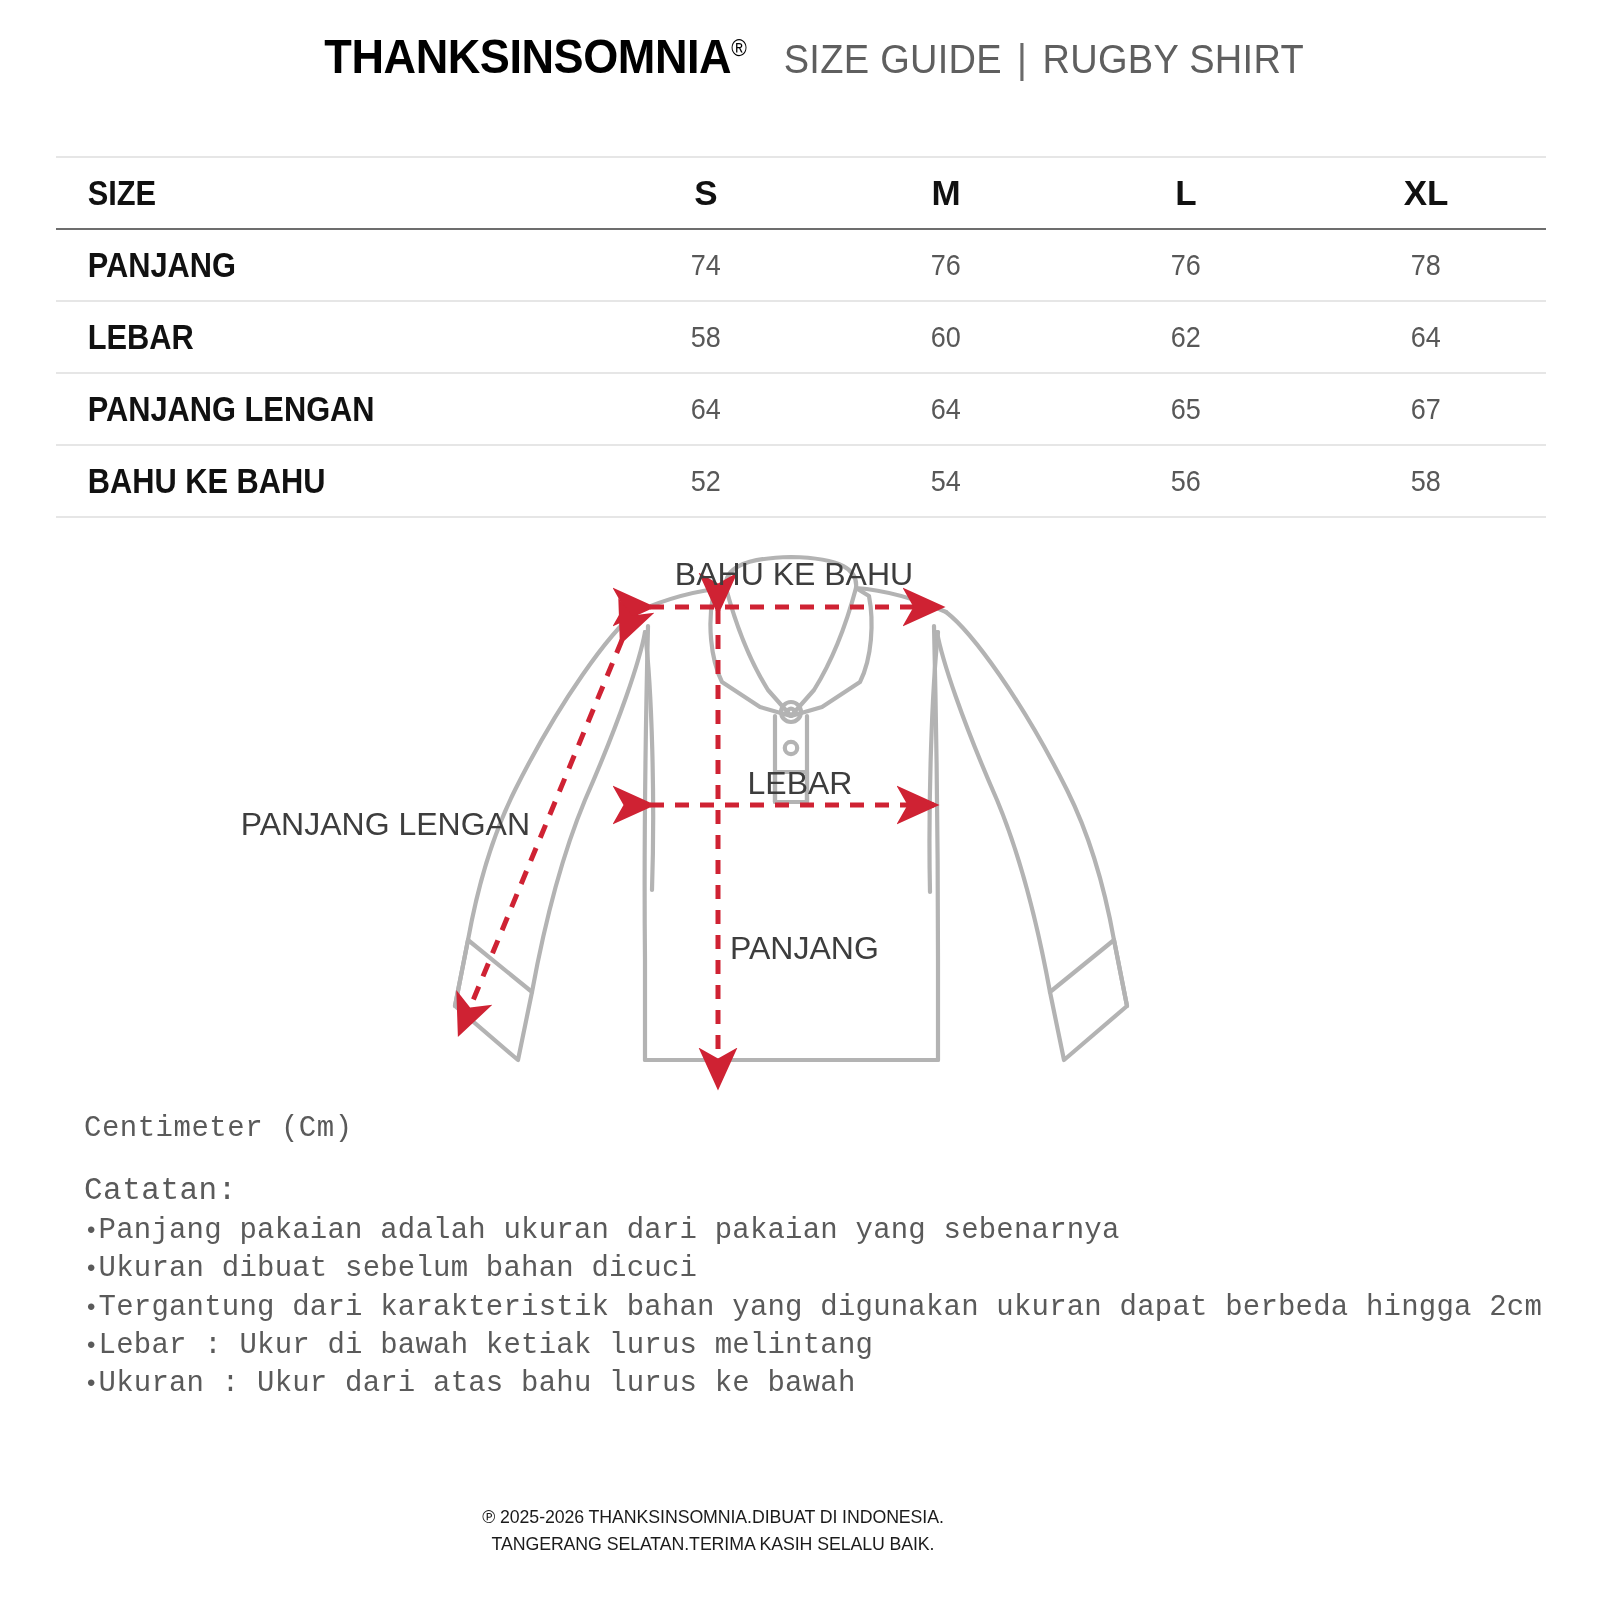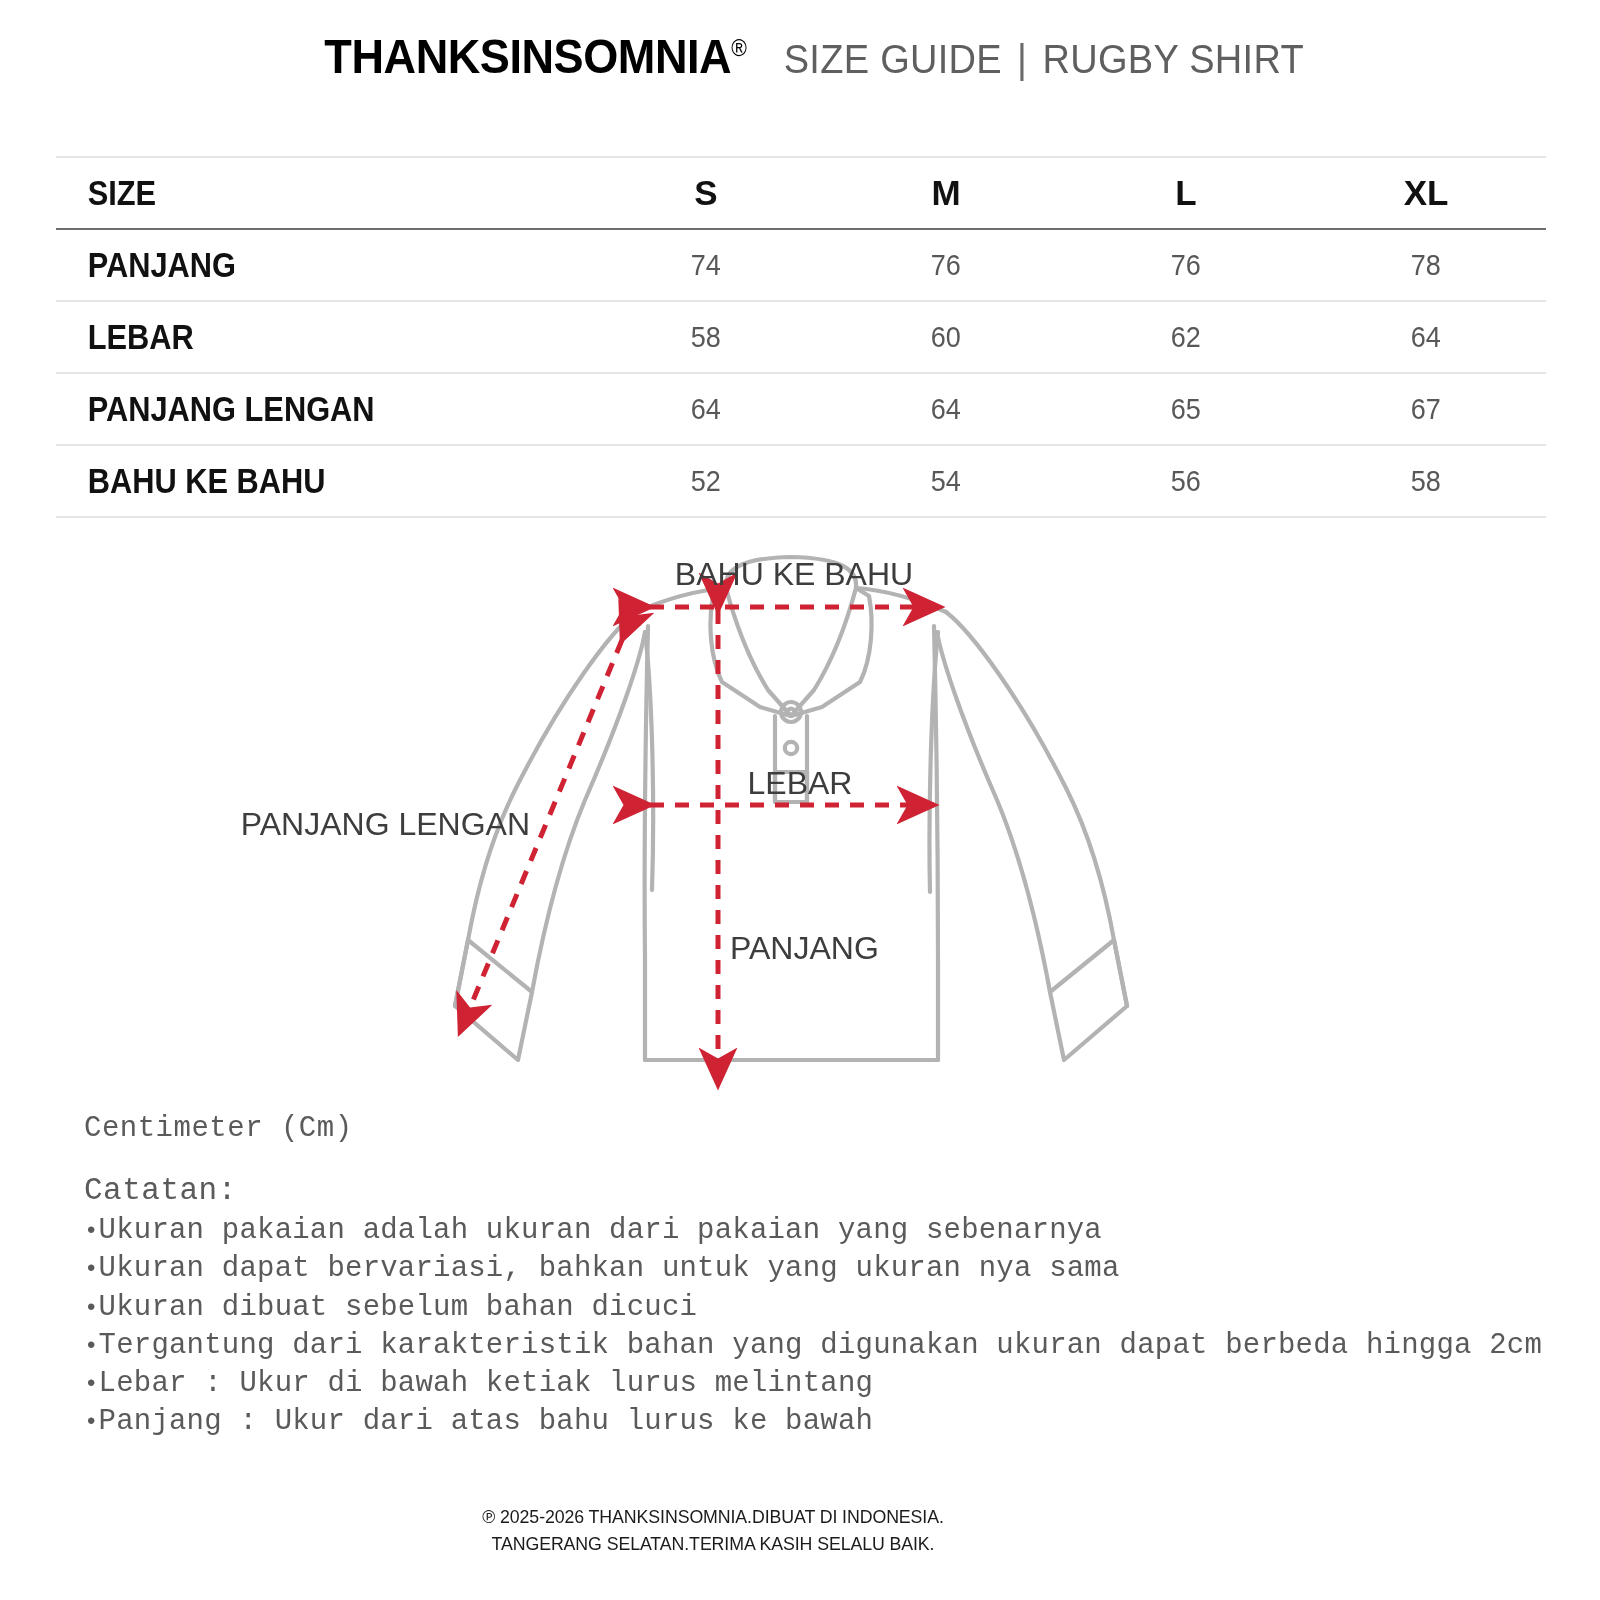--- a/index.html
+++ b/index.html
@@ -291,24 +291,23 @@
     <text class="dim-label" x="794" y="45" text-anchor="middle">BAHU KE BAHU</text>
     <text class="dim-label" x="800" y="254" text-anchor="middle">LEBAR</text>
     <text class="dim-label" x="730" y="419" text-anchor="start">PANJANG</text>
     <text class="dim-label" x="530" y="295" text-anchor="end">PANJANG LENGAN</text>
   </svg>
 </div>
 
 <div class="notes">
   <div class="unit-line">Centimeter (Cm)</div>
   <div class="catatan-title">Catatan:</div>
-  <div class="note-item"><span class="bullet">•</span><span>Ukuran pakaian adalah ukuran dari pakaian yang sebenarnya</span></div>
-  <div class="note-item"><span class="bullet">•</span><span>Ukuran dapat bervariasi, bahkan untuk yang ukuran nya sama</span></div>
+  <div class="note-item"><span class="bullet">•</span><span>Panjang pakaian adalah ukuran dari pakaian yang sebenarnya</span></div>
   <div class="note-item"><span class="bullet">•</span><span>Ukuran dibuat sebelum bahan dicuci</span></div>
   <div class="note-item"><span class="bullet">•</span><span>Tergantung dari karakteristik bahan yang digunakan ukuran dapat berbeda hingga 2cm</span></div>
   <div class="note-item"><span class="bullet">•</span><span>Lebar : Ukur di bawah ketiak lurus melintang</span></div>
-  <div class="note-item"><span class="bullet">•</span><span>Panjang : Ukur dari atas bahu lurus ke bawah</span></div>
+  <div class="note-item"><span class="bullet">•</span><span>Ukuran : Ukur dari atas bahu lurus ke bawah</span></div>
 </div>
 
 <div class="footer">
   <div>℗ 2025-2026 THANKSINSOMNIA.DIBUAT DI INDONESIA.</div>
   <div>TANGERANG SELATAN.TERIMA KASIH SELALU BAIK.</div>
 </div>
 
 </body></html>

